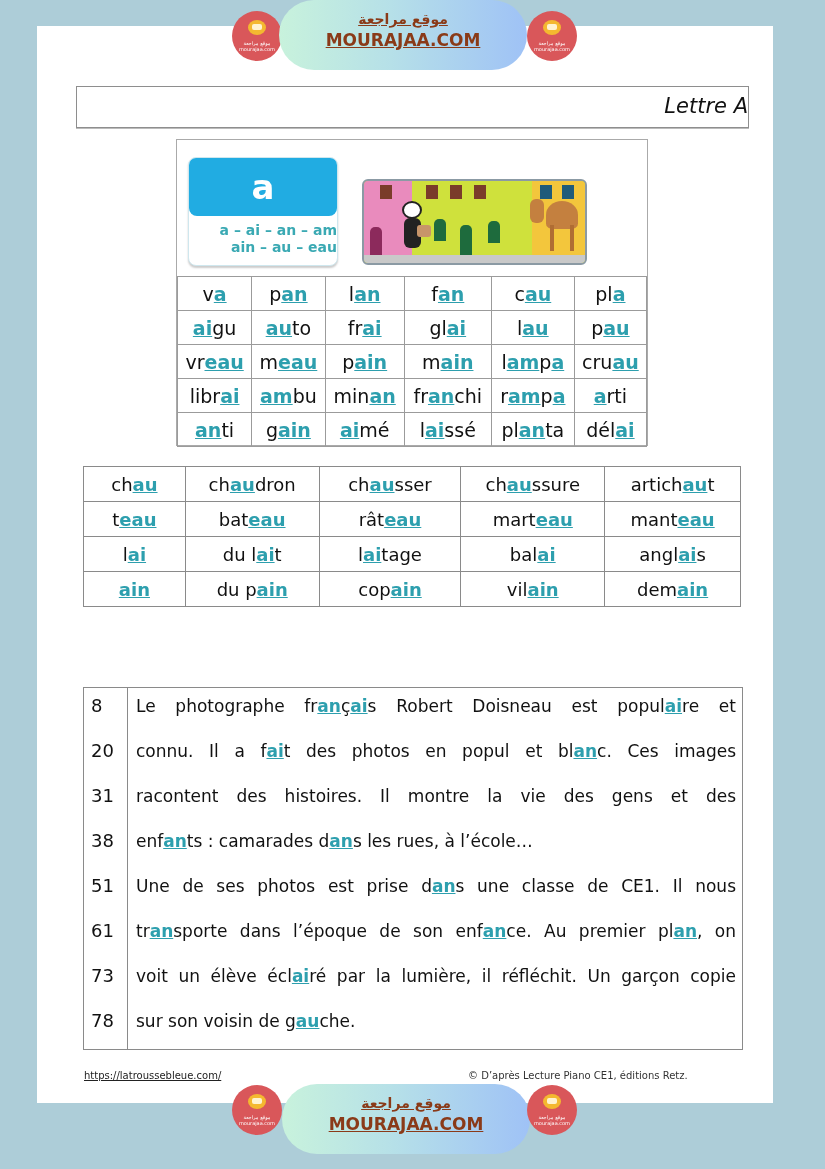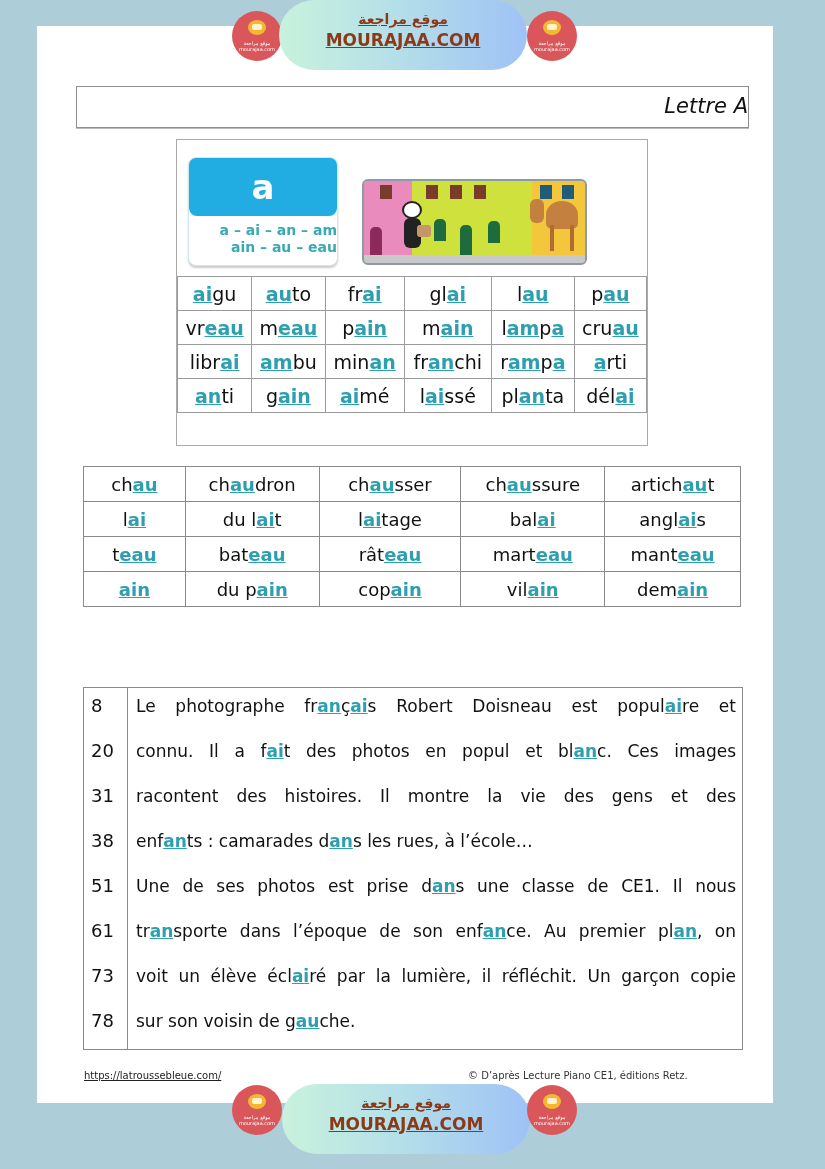--- a/index.html
+++ b/index.html
@@ -246,20 +246,28 @@
         <div class="hump"></div>
           <div class="neck"></div>
         <div class="leg" style="left:26px;"></div>
           <div class="leg" style="left:46px;"></div>
       </div>
     </div>
   </div>
   <table class="syll">
     <tbody id="syll-body">
         <tr>
+          <td><span>v</span><span class="hl">a</span></td>
+          <td><span>p</span><span class="hl">an</span></td>
+          <td><span>l</span><span class="hl">an</span></td>
+          <td><span>f</span><span class="hl">an</span></td>
+          <td><span>c</span><span class="hl">au</span></td>
+          <td><span>pl</span><span class="hl">a</span></td>
+        </tr>
+        <tr>
           <td><span class="hl">ai</span><span>gu</span></td>
           <td><span class="hl">au</span><span>to</span></td>
           <td><span>fr</span><span class="hl">ai</span></td>
           <td><span>gl</span><span class="hl">ai</span></td>
           <td><span>l</span><span class="hl">au</span></td>
           <td><span>p</span><span class="hl">au</span></td>
         </tr>
         <tr>
           <td><span>vr</span><span class="hl">eau</span></td>
           <td><span>m</span><span class="hl">eau</span></td>
@@ -291,32 +299,32 @@
 <table class="words">
   <tbody id="words-body">
       <tr>
         <td><span>ch</span><span class="hl">au</span></td>
         <td><span>ch</span><span class="hl">au</span><span>dron</span></td>
         <td><span>ch</span><span class="hl">au</span><span>sser</span></td>
         <td><span>ch</span><span class="hl">au</span><span>ssure</span></td>
         <td><span>artich</span><span class="hl">au</span><span>t</span></td>
       </tr>
       <tr>
+        <td><span>t</span><span class="hl">eau</span></td>
+        <td><span>bat</span><span class="hl">eau</span></td>
+        <td><span>rât</span><span class="hl">eau</span></td>
+        <td><span>mart</span><span class="hl">eau</span></td>
+        <td><span>mant</span><span class="hl">eau</span></td>
+      </tr>
+      <tr>
         <td><span>l</span><span class="hl">ai</span></td>
         <td><span>du l</span><span class="hl">ai</span><span>t</span></td>
         <td><span>l</span><span class="hl">ai</span><span>tage</span></td>
         <td><span>bal</span><span class="hl">ai</span></td>
         <td><span>angl</span><span class="hl">ai</span><span>s</span></td>
-      </tr>
-      <tr>
-        <td><span>t</span><span class="hl">eau</span></td>
-        <td><span>bat</span><span class="hl">eau</span></td>
-        <td><span>rât</span><span class="hl">eau</span></td>
-        <td><span>mart</span><span class="hl">eau</span></td>
-        <td><span>mant</span><span class="hl">eau</span></td>
       </tr>
       <tr>
         <td><span class="hl">ain</span></td>
         <td><span>du p</span><span class="hl">ain</span></td>
         <td><span>cop</span><span class="hl">ain</span></td>
         <td><span>vil</span><span class="hl">ain</span></td>
         <td><span>dem</span><span class="hl">ain</span></td>
       </tr>
     </tbody>
 </table>

